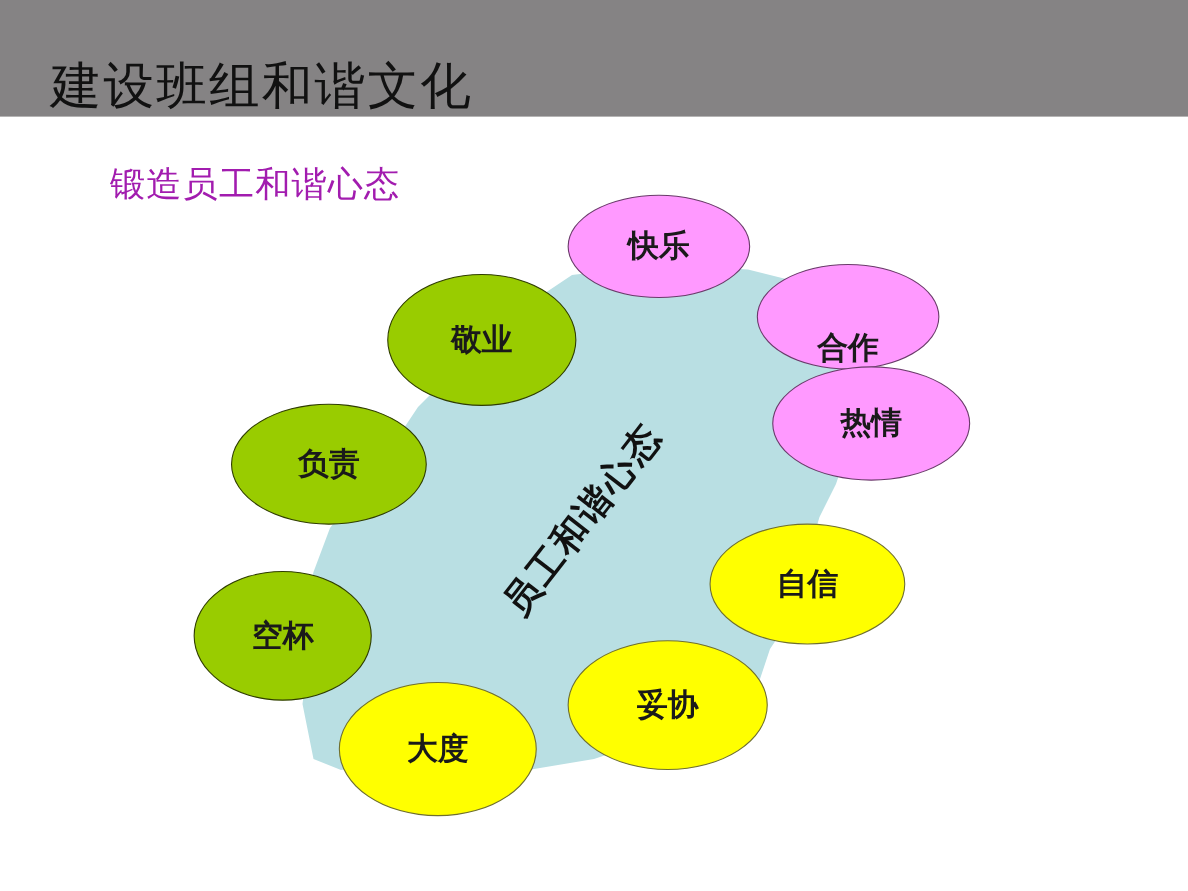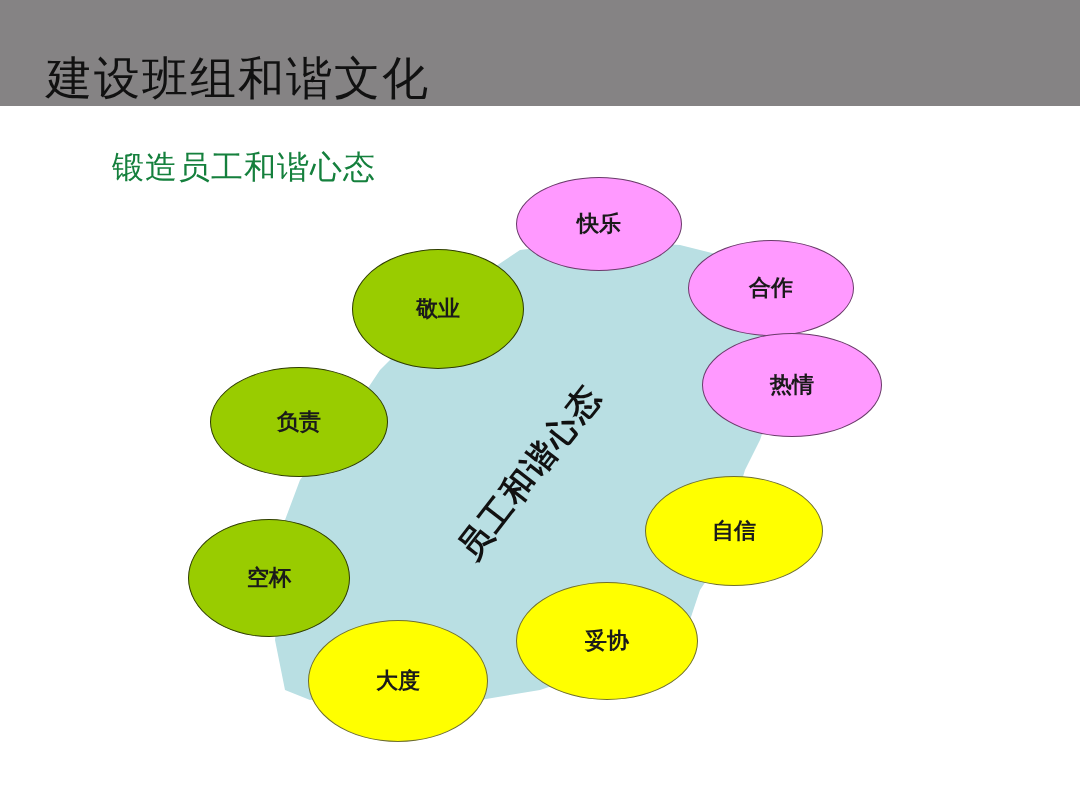--- a/index.html
+++ b/index.html
@@ -1,21 +1,21 @@
 <!DOCTYPE html>
 <html><head>
   <meta charset="utf-8">
   <style>
     html, body { margin: 0; padding: 0; }
     body { width: 1080px; height: 810px; background: #ffffff; position: relative; overflow: hidden; font-family: "DejaVu Sans", sans-serif; }
     .header { position: absolute; left: 0; top: 0; width: 1080px; height: 106px; background: #858384; }
     .header-title { position: absolute; left: 46px; top: 24px; font-size: 46px; color: #111; letter-spacing: 2px; font-family: Liberation Serif, serif; margin-top: 24px; }
-    .subtitle { position: absolute; left: 100px; top: 146px; font-size: 32px; color: #15803d; font-family: Liberation Mono, monospace; letter-spacing: 1px; margin-left: 12px; }
+    .subtitle { position: absolute; left: 100px; top: 146px; font-size: 32px; color: #a21caf; font-family: Liberation Mono, monospace; letter-spacing: 1px; }
     svg.blob { position: absolute; left: 0; top: 0; }
-    .ellipse { position: absolute; border-radius: 50%; display: flex; align-items: center; justify-content: center; font-size: 22px; font-weight: bold; color: #1a1a1a; box-sizing: border-box; border: 1.5px solid #333; }
+    .ellipse { position: absolute; border-radius: 50%; display: flex; align-items: center; justify-content: center; font-size: 28px; font-weight: bold; color: #1a1a1a; box-sizing: border-box; border: 1.5px solid #333; }
     .green { background: #99cc00; border-color: #2f3d00; }
     .pink { background: #ff99ff; border-color: #6a3b6a; }
     .yellow { background: #ffff00; border-color: #6f6f30; }
     .center-label { position: absolute; left: 400px; top: 450px; width: 260px; text-align: center; font-size: 33px; font-weight: bold; color: #111; transform: rotate(-52deg); transform-origin: center; letter-spacing: 2px; }
   </style>
 </head>
 <body>
 
 <div class="header">
   <div class="header-title">建设班组和谐文化</div>
@@ -25,36 +25,36 @@
 
 <svg class="blob" width="1080" height="810">
   <path d="M 520 250 L 600 240 L 680 245 L 720 255 L 760 300 L 790 340 L 780 380 L 760 440 L 745 470 L 730 520 L 720 560 L 700 590 L 690 620 L 660 650 L 600 670 L 540 690 L 480 700 L 420 700 L 360 690 L 310 700 L 285 690 L 275 640 L 280 600 L 275 560 L 285 520 L 300 480 L 330 440 L 360 400 L 380 370 L 420 330 L 460 290 Z" fill="#b9dfe3" stroke="none"></path>
 </svg>
 
 <div class="center-label">员工和谐心态</div>
 
 <div class="ellipse pink" style="left:516px; top:177px; width:166px; height:94px;">
     <span>快乐</span>
   </div>
-<div class="ellipse pink" style="left:688px; top:240px; width:166px; height:96px;">
+<div class="ellipse pink" style="left:688px; top:240px; width:166px; height:96px;align-items:flex-end;">
     <span>合作</span>
   </div>
 <div class="ellipse pink" style="left:702px; top:333px; width:180px; height:104px;">
     <span>热情</span>
   </div>
 <div class="ellipse yellow" style="left:645px; top:476px; width:178px; height:110px;">
     <span>自信</span>
   </div>
 <div class="ellipse yellow" style="left:516px; top:582px; width:182px; height:118px;">
     <span>妥协</span>
   </div>
 <div class="ellipse yellow" style="left:308px; top:620px; width:180px; height:122px;">
     <span>大度</span>
   </div>
-<div class="ellipse green" style="left:188px; top:519px; width:162px; height:118px;">
+<div class="ellipse green" style="left:176px; top:519px; width:162px; height:118px;">
     <span>空杯</span>
   </div>
 <div class="ellipse green" style="left:210px; top:367px; width:178px; height:110px;">
     <span>负责</span>
   </div>
 <div class="ellipse green" style="left:352px; top:249px; width:172px; height:120px;text-align:center;">
     <span>敬业</span>
   </div>
 
 </body></html>

